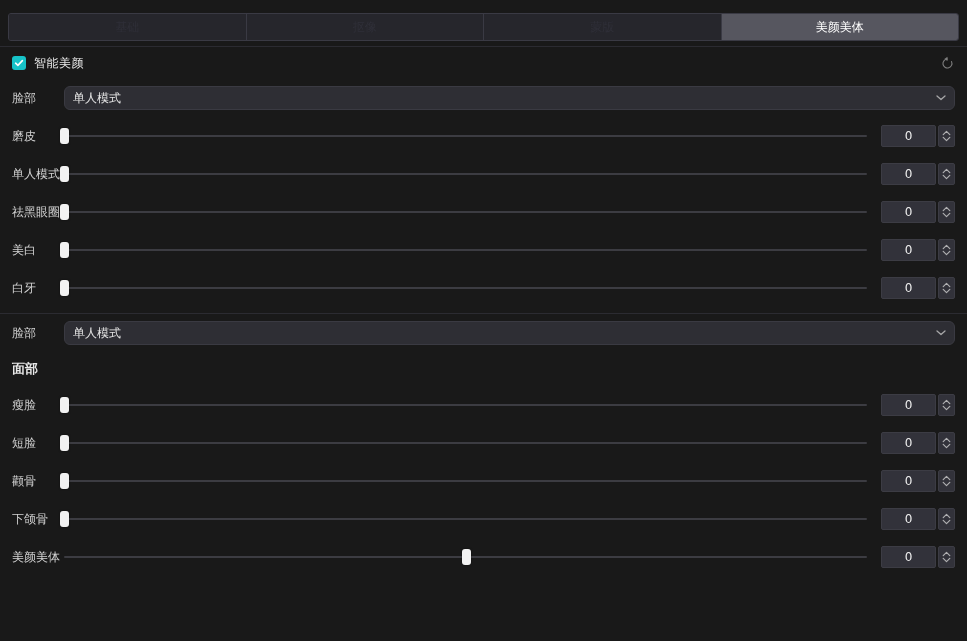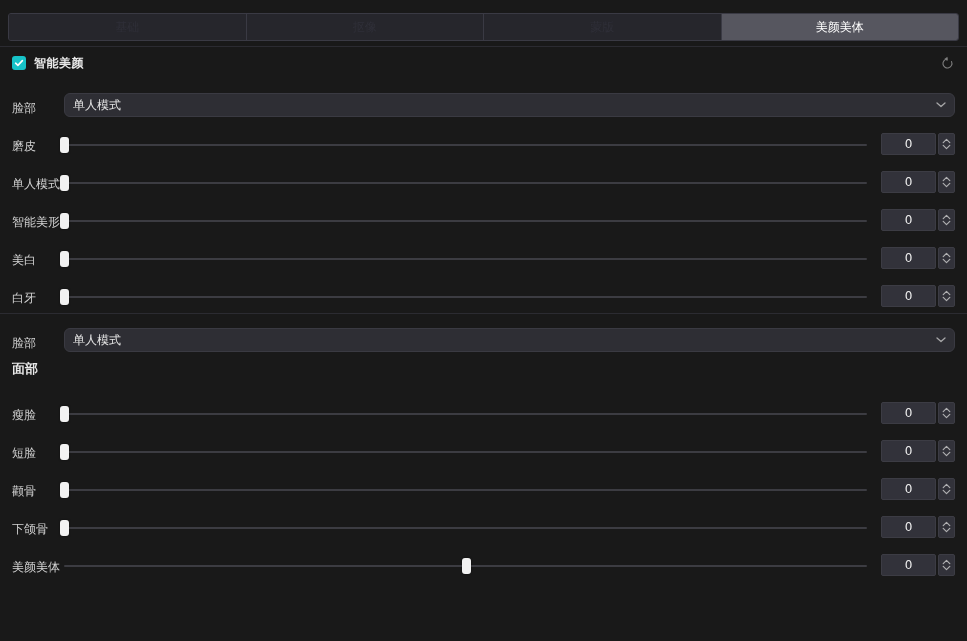--- a/index.html
+++ b/index.html
@@ -68,39 +68,39 @@
     display: inline-flex;
     align-items: center;
     justify-content: center;
     margin-right: 8px;
     flex: none;
   }
   .chk svg { display:block; }
   .section-title {
     font-size: 12px;
     color: #e8e8e8;
-    font-weight: bold;
+    font-weight: normal;
     letter-spacing: .5px;
   }
   .reset-btn {
     position: absolute;
     right: 10px;
     top: 50%;
     transform: translateY(-50%);
     width: 20px; height: 20px;
     display: flex; align-items: center; justify-content: center;
     cursor: pointer;
     opacity: .55;
   }
 
   
   .row {
     height: 38px;
     display: flex;
-    align-items: flex-end;
+    align-items: center;
     padding: 0 12px;
   }
   .row-label {
     width: 52px;
     flex: none;
     font-size: 12px;
     color: #d2d2d2;
     white-space: nowrap;
   }
   .subhead {
@@ -263,21 +263,21 @@
             <div class="spin-field">0</div>
             <div class="spin-btns">
               <svg width="11" height="14" viewBox="0 0 11 14">
                 <path d="M2.2 5.6 L5.5 2.4 L8.8 5.6" fill="none" stroke="#cfcfcf" stroke-width="1.2" stroke-linecap="round" stroke-linejoin="round"></path>
                 <path d="M2.2 8.4 L5.5 11.6 L8.8 8.4" fill="none" stroke="#cfcfcf" stroke-width="1.2" stroke-linecap="round" stroke-linejoin="round"></path>
               </svg>
             </div>
           </div>
         </div>
         <div class="row">
-          <span class="row-label">智能美形</span>
+          <span class="row-label">祛黑眼圈</span>
           <div class="slider">
             <div class="slider-track"></div>
             <div class="slider-thumb" style="left:0%"></div>
           </div>
           <div class="spin">
             <div class="spin-field">0</div>
             <div class="spin-btns">
               <svg width="11" height="14" viewBox="0 0 11 14">
                 <path d="M2.2 5.6 L5.5 2.4 L8.8 5.6" fill="none" stroke="#cfcfcf" stroke-width="1.2" stroke-linecap="round" stroke-linejoin="round"></path>
                 <path d="M2.2 8.4 L5.5 11.6 L8.8 8.4" fill="none" stroke="#cfcfcf" stroke-width="1.2" stroke-linecap="round" stroke-linejoin="round"></path>

